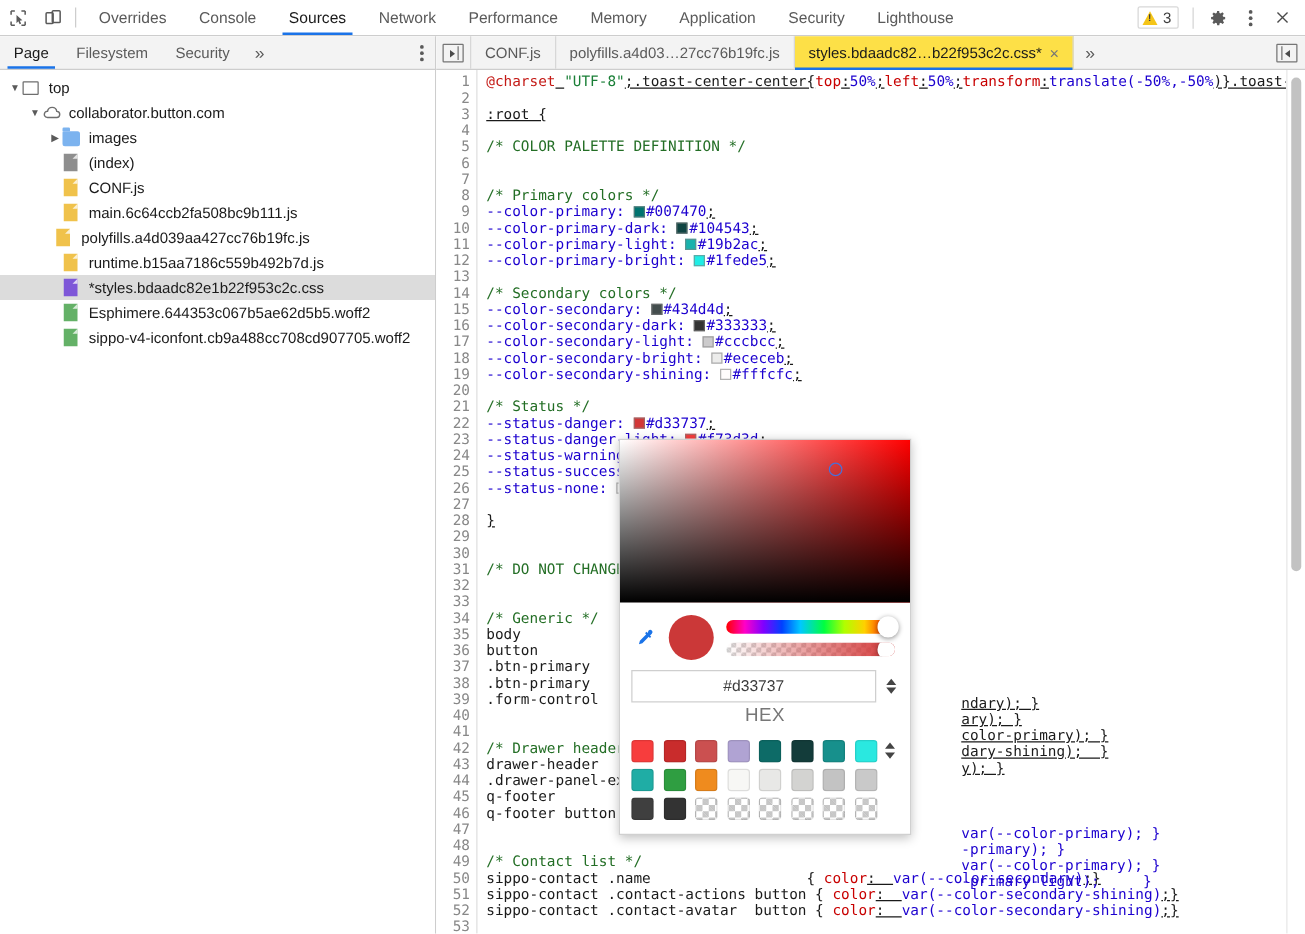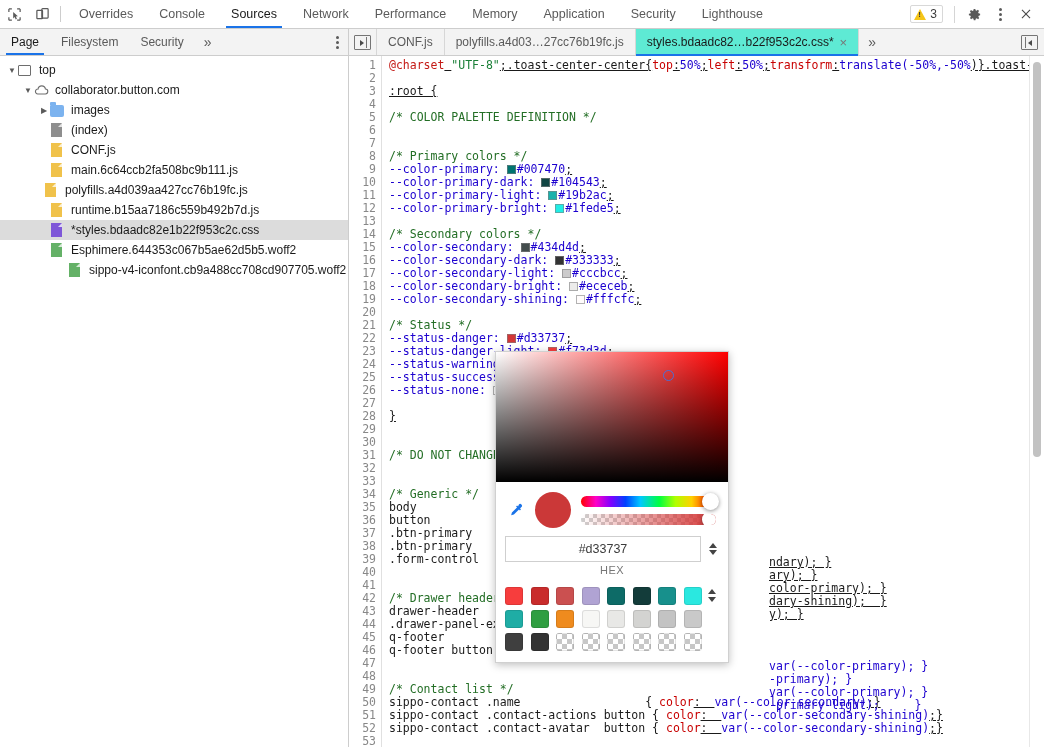--- a/index.html
+++ b/index.html
@@ -132,21 +132,21 @@
   }
   .ft-collapse {
     width: 28px; display: flex; align-items: center; justify-content: center;
     cursor: pointer; border-right: 1px solid #d7d7d7;
   }
   .file-tab {
     padding: 0 11px; display: flex; align-items: center; gap: 6px;
     font-size: 12px; color: #5a5a5a; cursor: pointer; position: relative;
     border-right: 1px solid #d7d7d7; white-space: nowrap;
   }
-  .file-tab.selected { background: #5eead4; color: #1a1a1a; }
+  .file-tab.selected { background: #fde047; color: #1a1a1a; }
   .file-tab.selected::after {
     content: ""; position: absolute; left: 0; right: 0; bottom: -1px;
     height: 2px; background: #1a73e8;
   }
   .tab-close { font-size: 13px; color: #777; line-height: 1; cursor: pointer; }
   .ft-more { padding: 0 9px; display: flex; align-items: center; color: #5a5a5a; font-size: 14px; cursor: pointer; }
   .ft-spacer { flex: 1; }
   .ft-right { display: flex; align-items: center; padding: 0 6px; }
   .panel-collapse-btn {
     width: 17px; height: 15px; border: 1px solid #757575; border-radius: 1px;
@@ -250,21 +250,21 @@
   }
   .cp-input-row { display: flex; align-items: center; padding: 2px 9px 0 9px; gap: 6px; }
   .cp-hex {
     flex: 1; height: 26px; border: 1px solid #cfcfcf; background: #fff;
     text-align: center; font-size: 12.5px; color: #3c3c3c;
     font-family: "Liberation Sans", sans-serif; outline: none;
   }
   .cp-stepper { width: 12px; display: flex; flex-direction: column; align-items: center; cursor: pointer; gap: 2px; }
   .cp-stepper .up { width: 0; height: 0; border-left: 4px solid transparent; border-right: 4px solid transparent; border-bottom: 5px solid #444; }
   .cp-stepper .dn { width: 0; height: 0; border-left: 4px solid transparent; border-right: 4px solid transparent; border-top: 5px solid #444; }
-  .cp-format { text-align: center; font-size: 11px; color: #777; padding: 2px 0 6px 0; letter-spacing: .4px; }
+  .cp-format { text-align: center; font-size: 15px; color: #777; padding: 2px 0 6px 0; letter-spacing: .4px; }
   .cp-palette { padding: 5px 9px 11px 9px; display: flex; align-items: flex-start; }
   .cp-swatch-grid { flex: 1; display: grid; grid-template-columns: repeat(8, 1fr); gap: 5px 4px; }
   .cp-sw {
     width: 18px; height: 18px; border-radius: 3px;
     border: 1px solid rgba(0,0,0,.10); cursor: pointer;
   }
   .cp-sw.checker {
     background-image:
       linear-gradient(45deg, rgba(0,0,0,.22) 25%, transparent 25%, transparent 75%, rgba(0,0,0,.22) 75%),
       linear-gradient(45deg, rgba(0,0,0,.22) 25%, transparent 25%, transparent 75%, rgba(0,0,0,.22) 75%);
@@ -439,21 +439,21 @@
             </span>
             <span class="tree-label">*styles.bdaadc82e1b22f953c2c.css</span>
           </div>
           <div class="tree-row" style="padding-left: 38px;">
             <span class="twisty"></span>
             <span style="display: inline-flex; align-items: center; width: 16px; min-width: 16px;">
               <span class="doc doc-green"></span>
             </span>
             <span class="tree-label">Esphimere.644353c067b5ae62d5b5.woff2</span>
           </div>
-          <div class="tree-row" style="padding-left: 56px;">
+          <div class="tree-row" style="padding-left: 38px;">
             <span class="twisty"></span>
             <span style="display: inline-flex; align-items: center; width: 16px; min-width: 16px;">
               <span class="doc doc-green"></span>
             </span>
             <span class="tree-label">sippo-v4-iconfont.cb9a488cc708cd907705.woff2</span>
           </div>
         </div>
     </div>
 
     <div class="editor-side">

